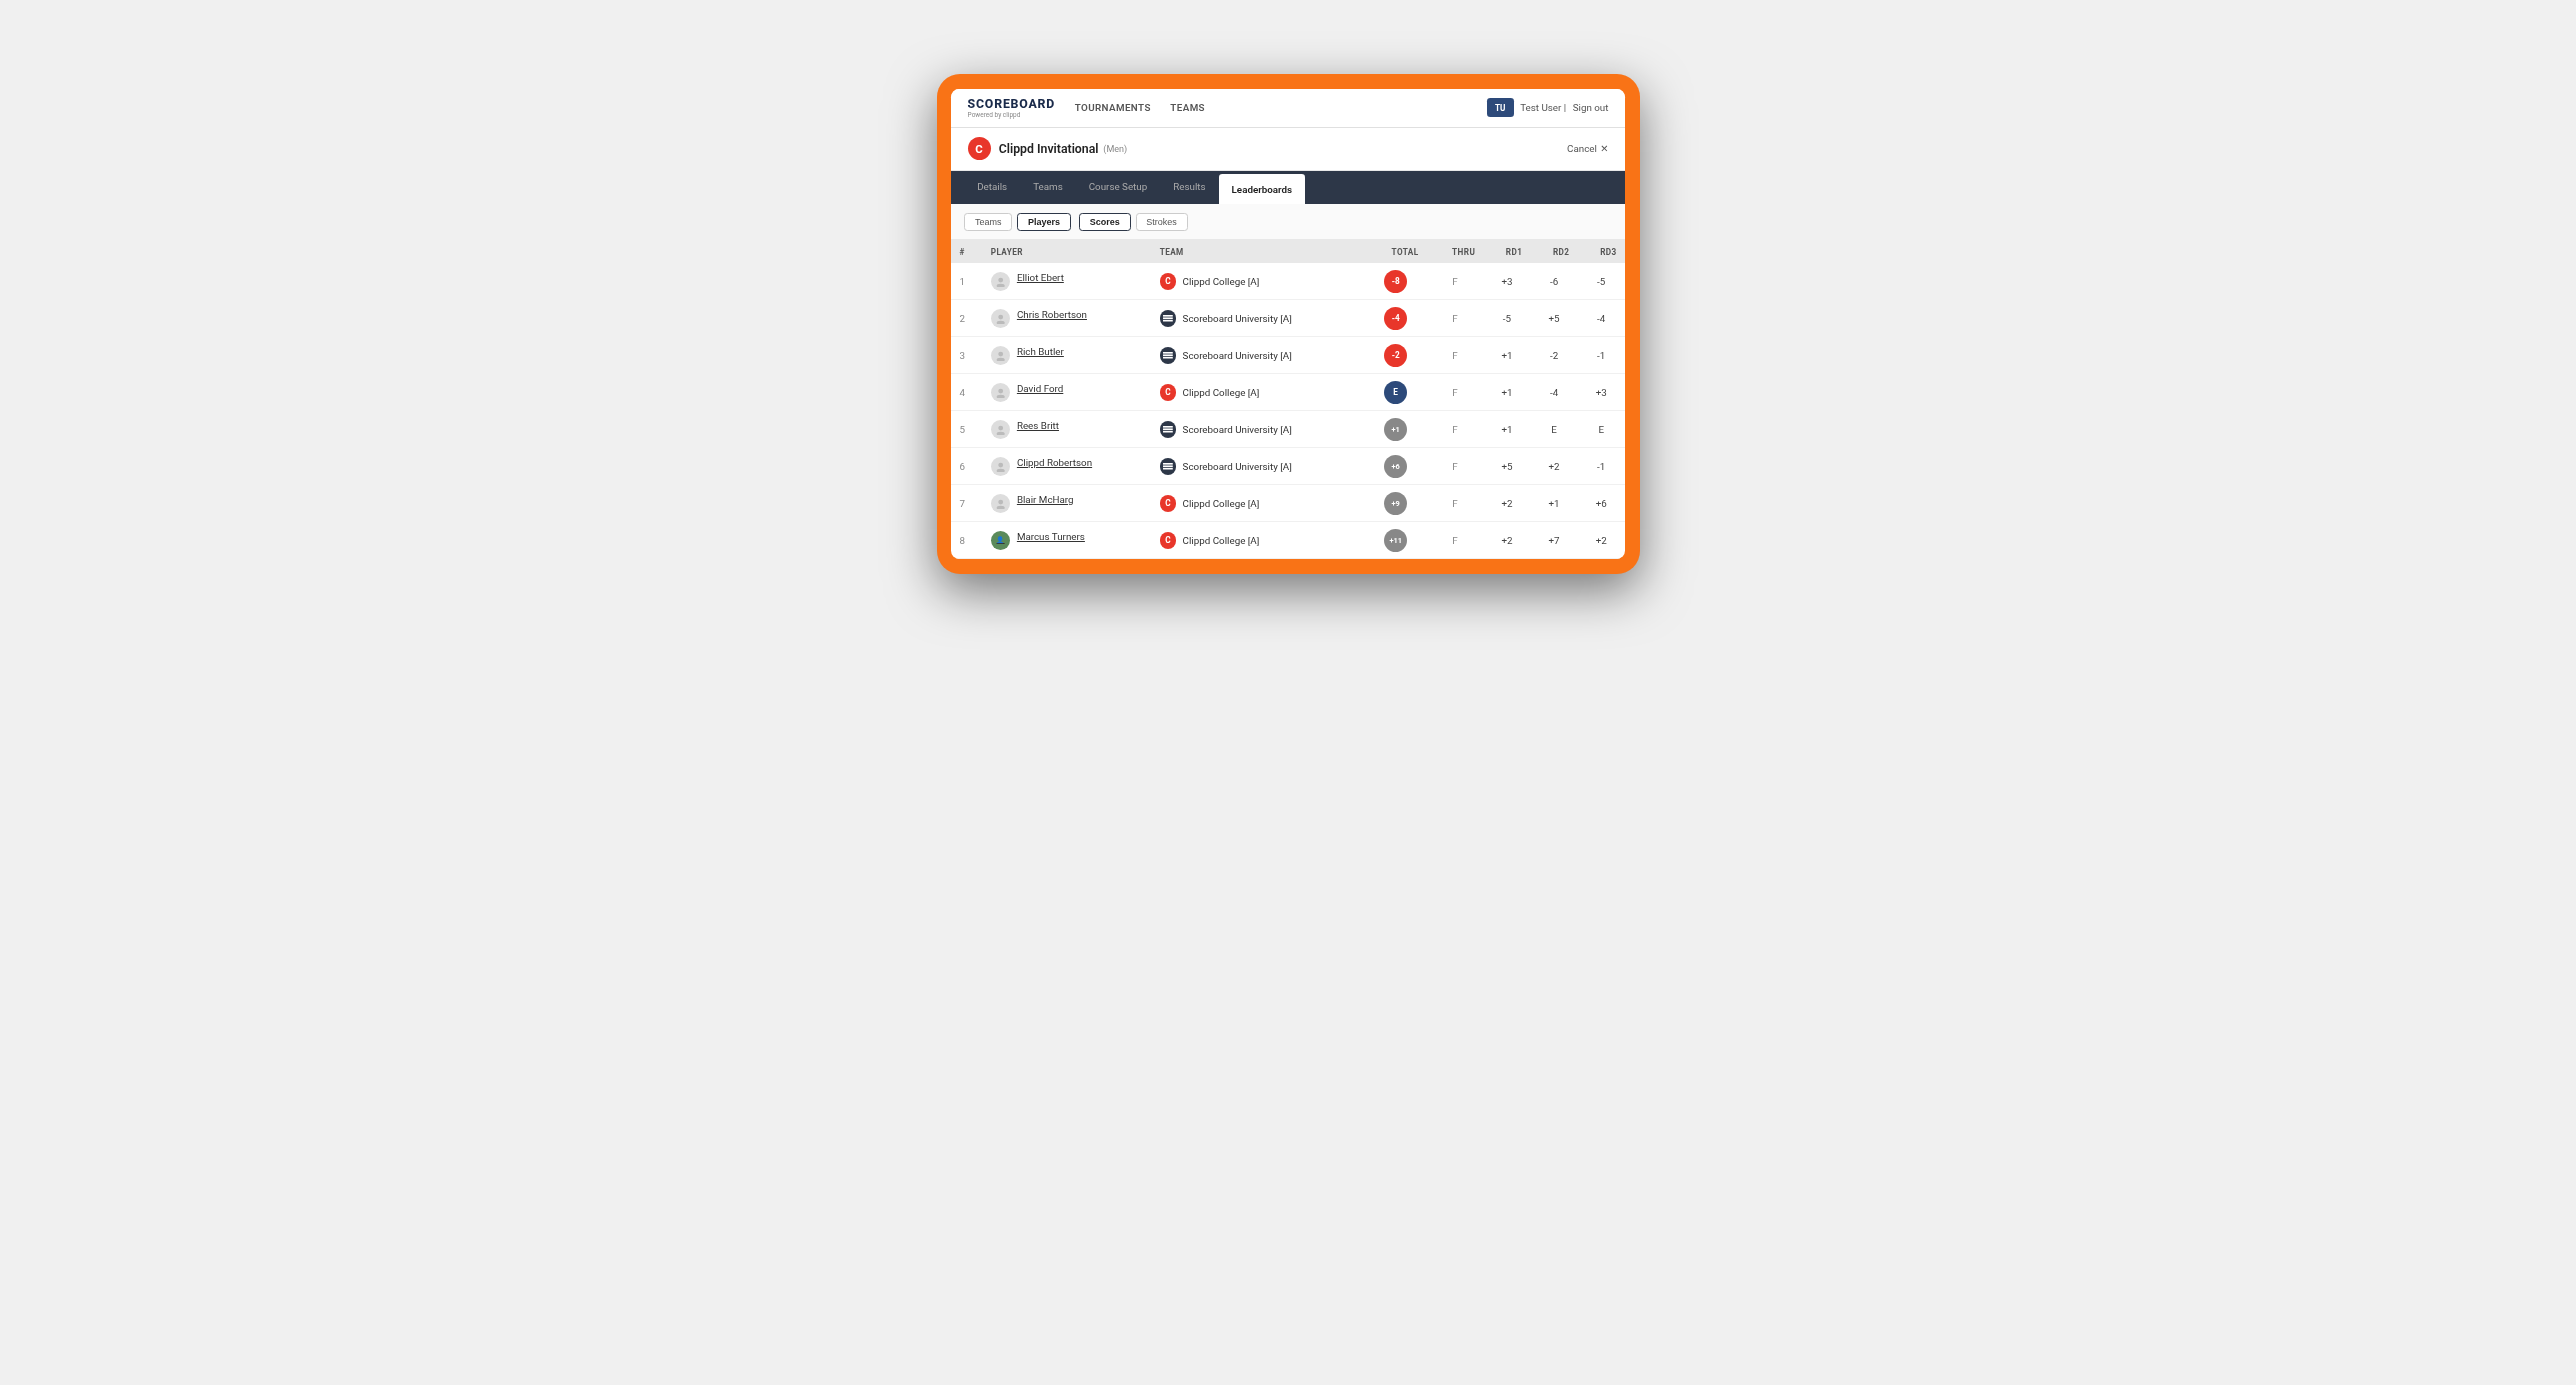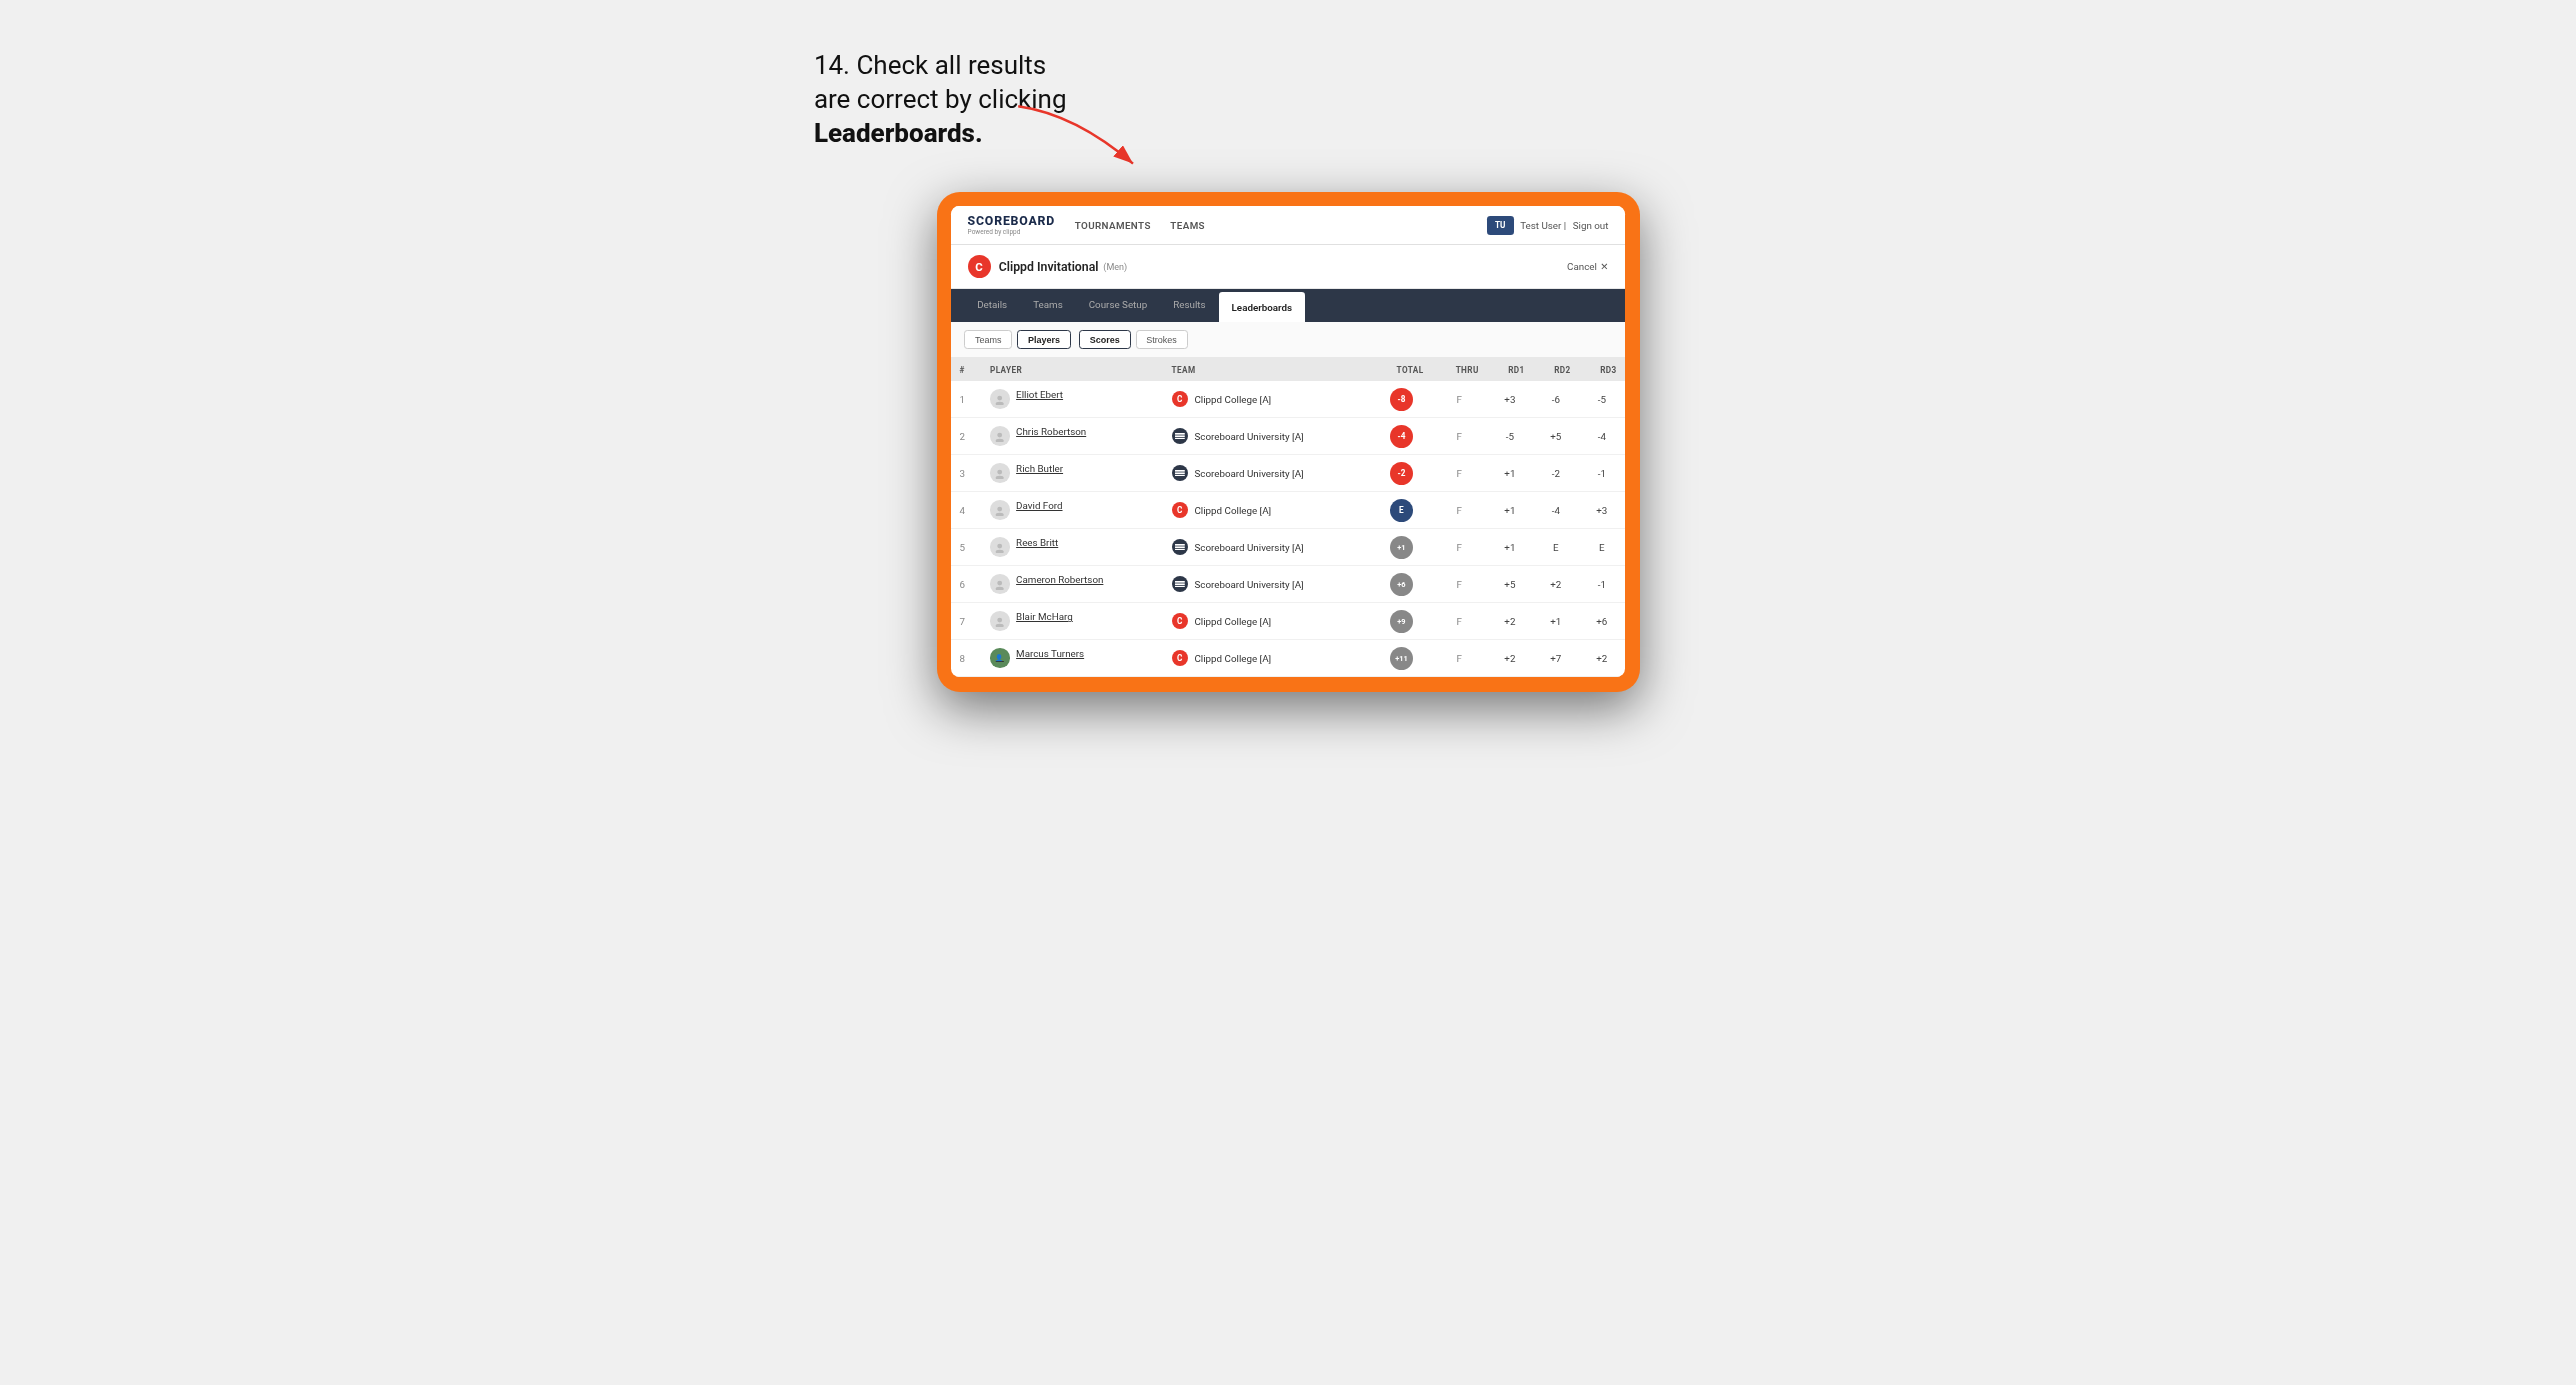--- a/index.html
+++ b/index.html
@@ -255,25 +255,20 @@
     .score-badge.red { background: #e8362a; }
     .score-badge.gray { background: #999; }
     .score-badge.even { background: #2d4a7a; }
   </style>
 </head>
 <body>
 
 <div style="display:flex; flex-direction:column; align-items:flex-start; max-width:981px; margin:0 auto; padding:16.4px;">
 
   <div style="position:relative; margin-bottom:24.5px;">
-    <div class="instruction-text">
-      <span>14. Check all results</span><br>
-      <span>are correct by clicking</span><br>
-      <strong>Leaderboards.</strong>
-    </div>
 
     <svg style="position:absolute; top:49px; left:196px; width:164px; height:82px; overflow:visible;" viewBox="0 0 200 100">
       <defs>
         <marker id="arrowhead" markerWidth="8" markerHeight="6" refX="8" refY="3" orient="auto">
           <polygon points="0 0, 8 3, 0 6" fill="#e8362a"></polygon>
         </marker>
       </defs>
       <path d="M 10 10 Q 80 20 150 80" stroke="#e8362a" stroke-width="3" fill="none" marker-end="url(#arrowhead)"></path>
     </svg>
   </div>
@@ -493,21 +488,21 @@
               <tr>
                 <td style="color: rgb(136, 136, 136); font-size: 9.8px;">6</td>
                 <td>
                   <div class="player-cell">
                     <div class="player-avatar">
                       <svg width="11.4" height="11.4" viewBox="0 0 14 14" fill="none">
                         <circle cx="7" cy="5" r="3" fill="#bbb"></circle>
                         <ellipse cx="7" cy="12" rx="5" ry="2.5" fill="#bbb"></ellipse>
                       </svg>
                     </div>
-                    <span style="font-size: 9.8px;">Cameron Robertson</span>
+                    <span style="font-size: 9.8px;">Clippd Robertson</span>
                   </div>
                 </td>
                 <td>
                   <div class="team-cell">
                     <div class="team-logo scoreboard" style="background: rgb(45, 55, 72);">
                       <svg width="9.8" height="6.5" viewBox="0 0 12 8">
                         <rect x="0" y="0" width="12" height="2" fill="white"></rect>
                         <rect x="0" y="3" width="12" height="2" fill="white"></rect>
                         <rect x="0" y="6" width="12" height="2" fill="white"></rect>
                       </svg>

